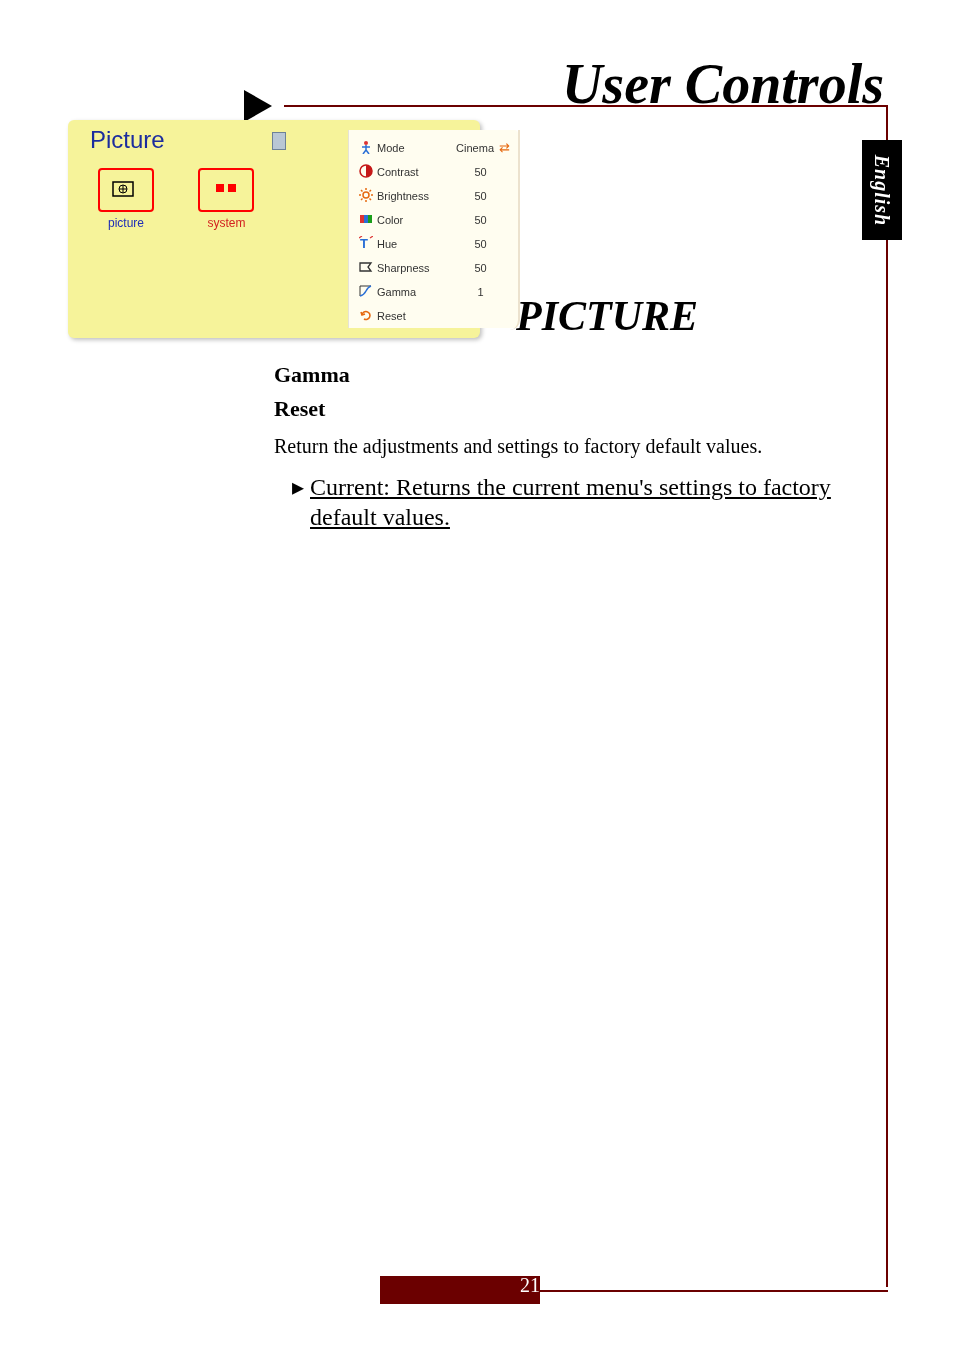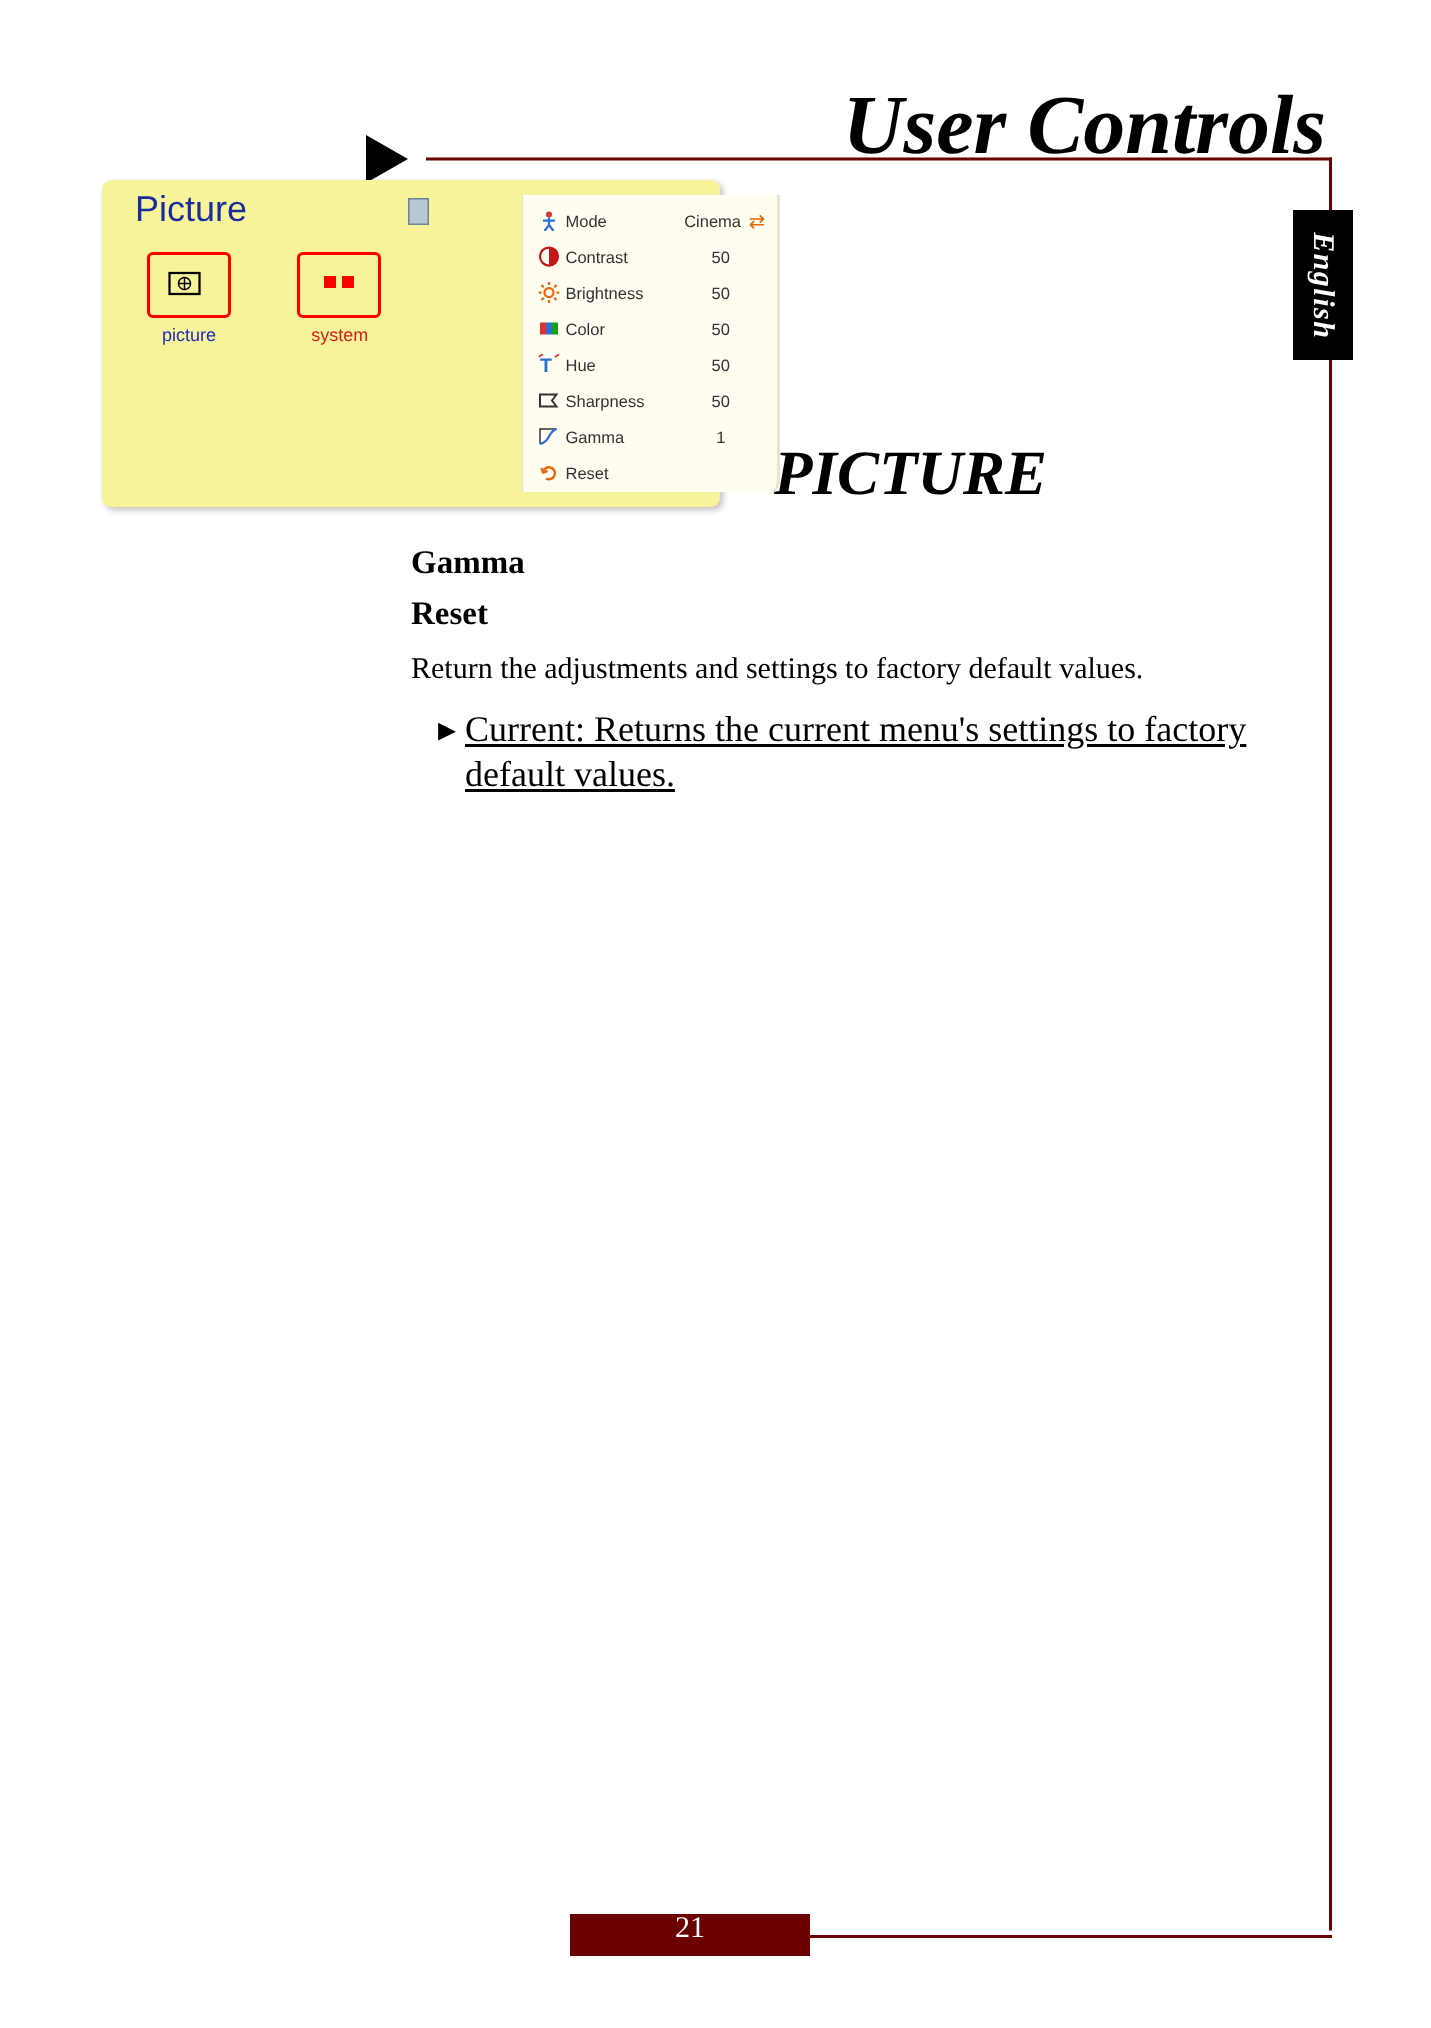--- a/index.html
+++ b/index.html
@@ -224,21 +224,21 @@
   .page-num-box {
     position:absolute;
     left:380px; top:1276px;
     width:160px; height:28px;
     background:#6b0000;
   }
   .page-num {
     position:absolute;
     left:380px; top:1274px;
     width:160px;
-    text-align:center;
+    text-align:right;
     color:#fff;
     font-size:20px;
   }
   .footer-rule {
     position:absolute;
     top:1290px;
     left:540px;
     width:348px;
     height:2px;
     background:#6b0000;

